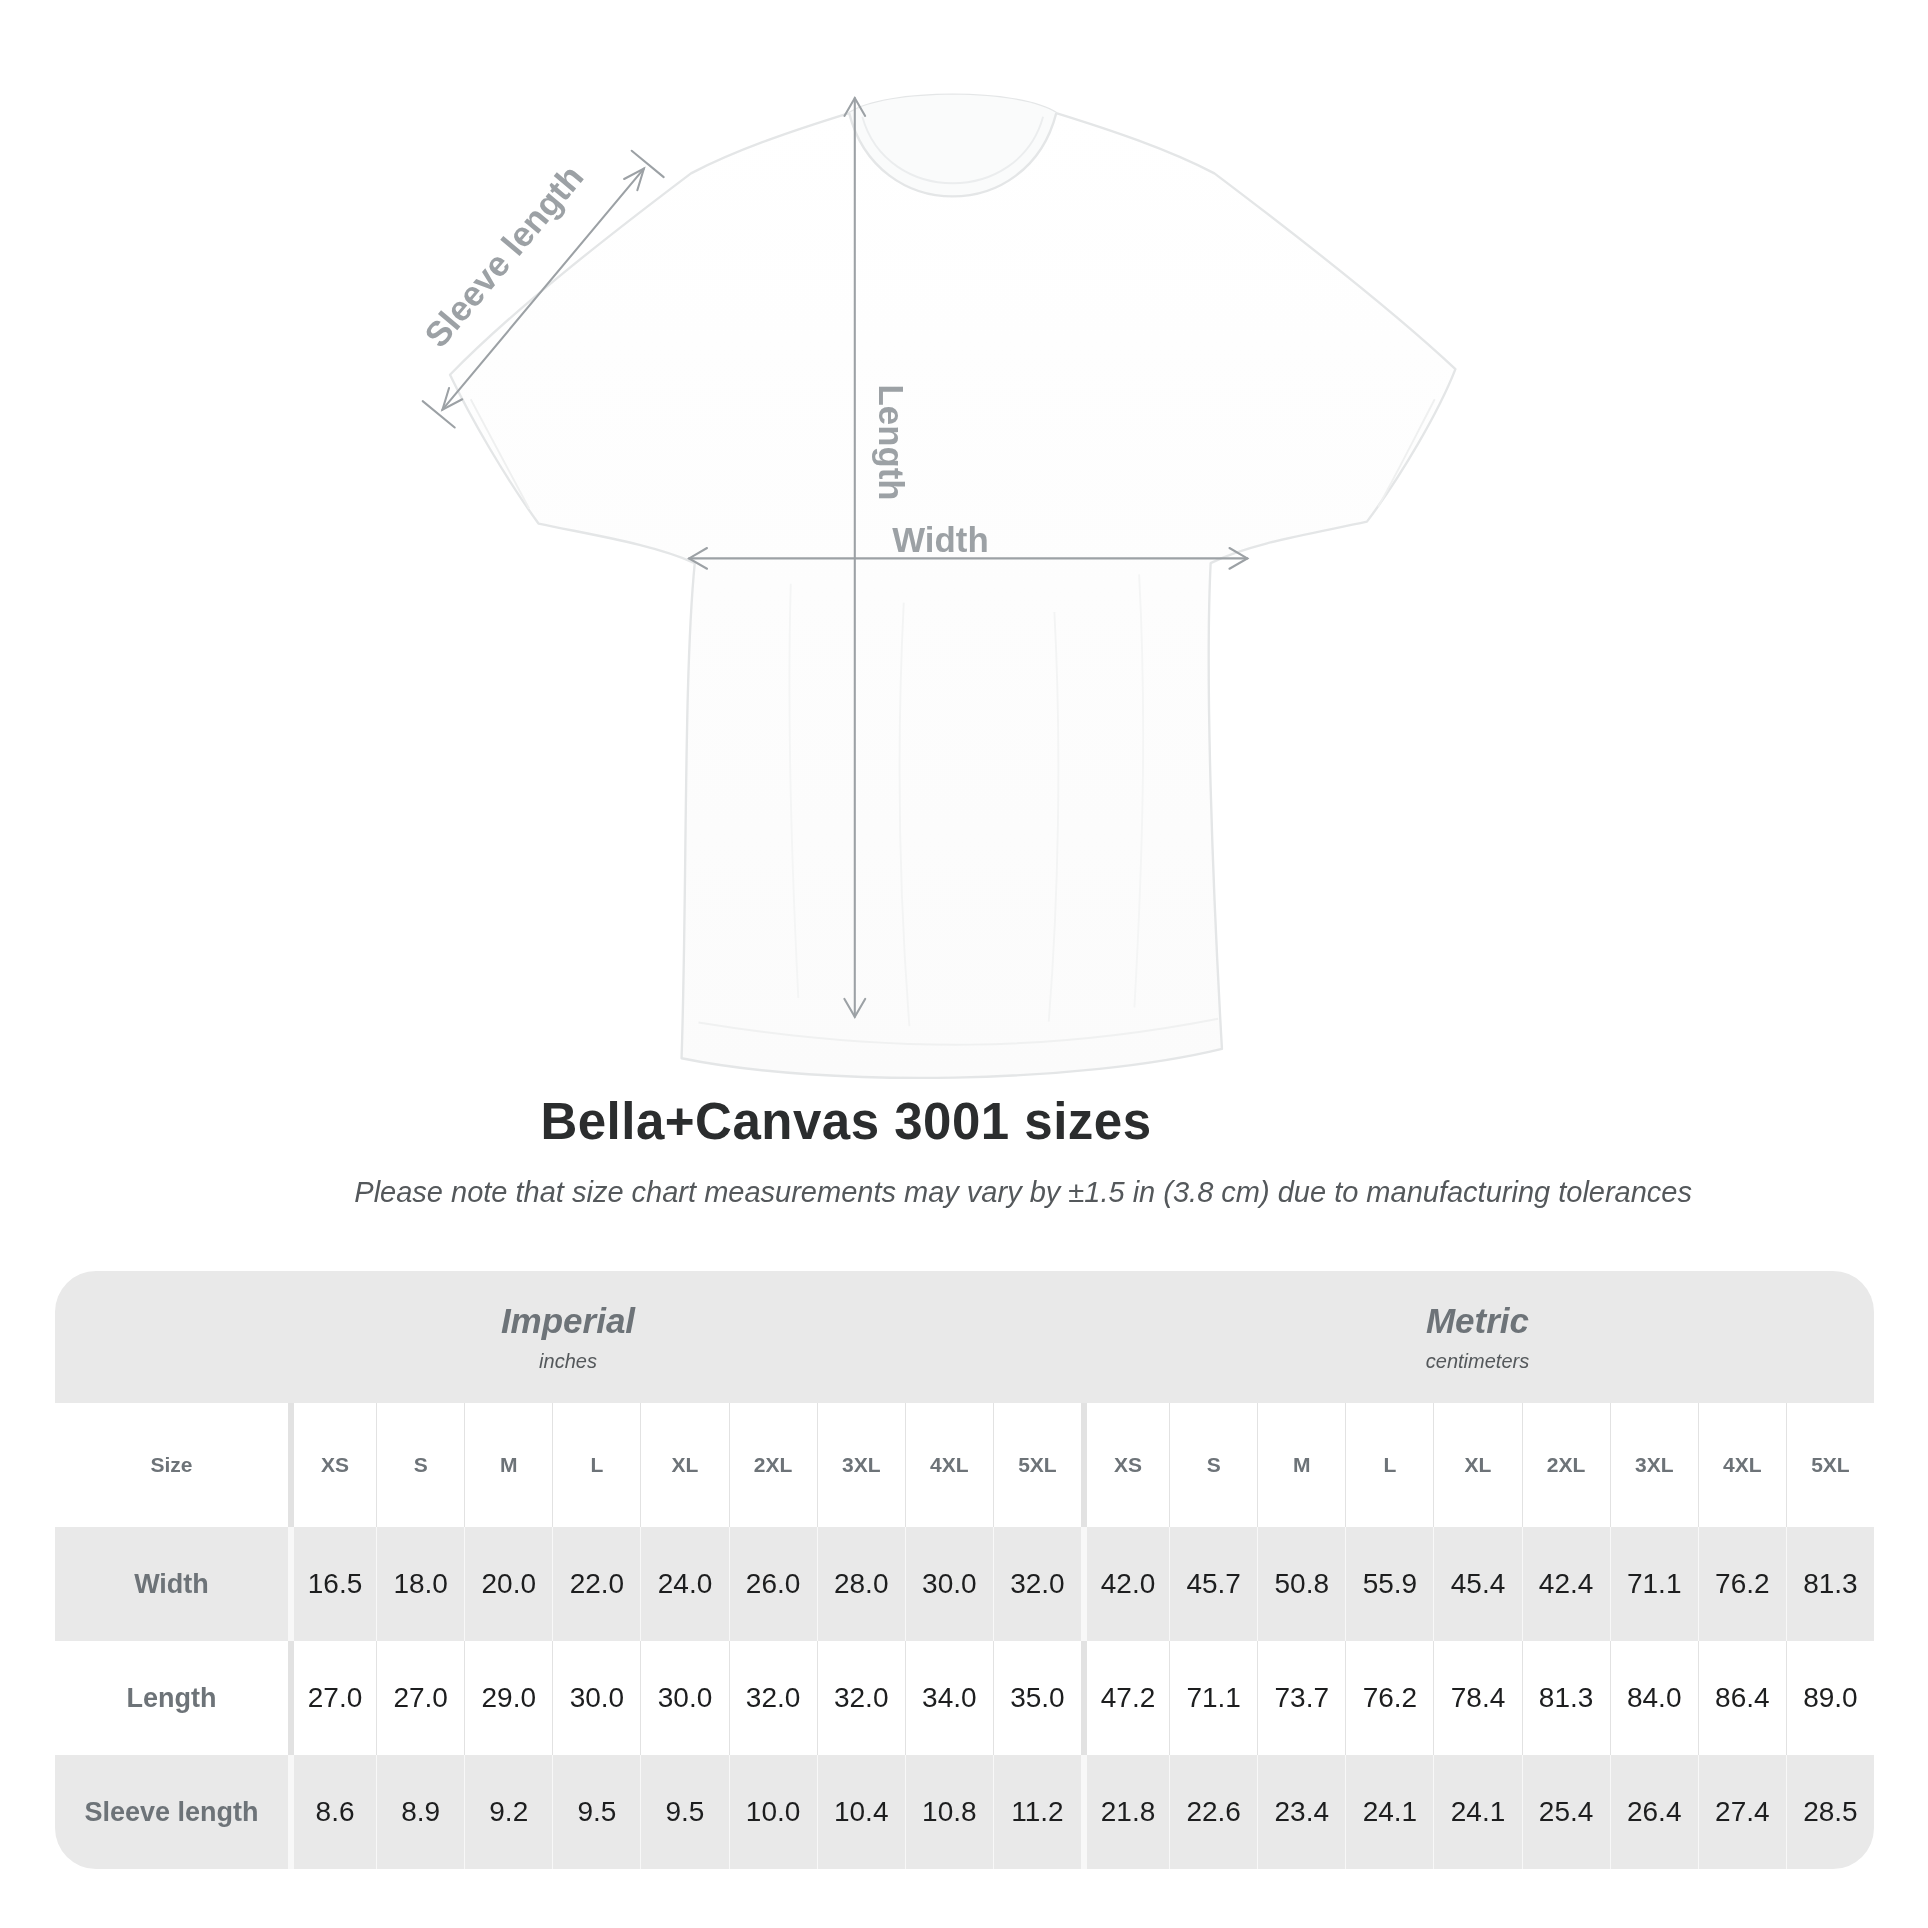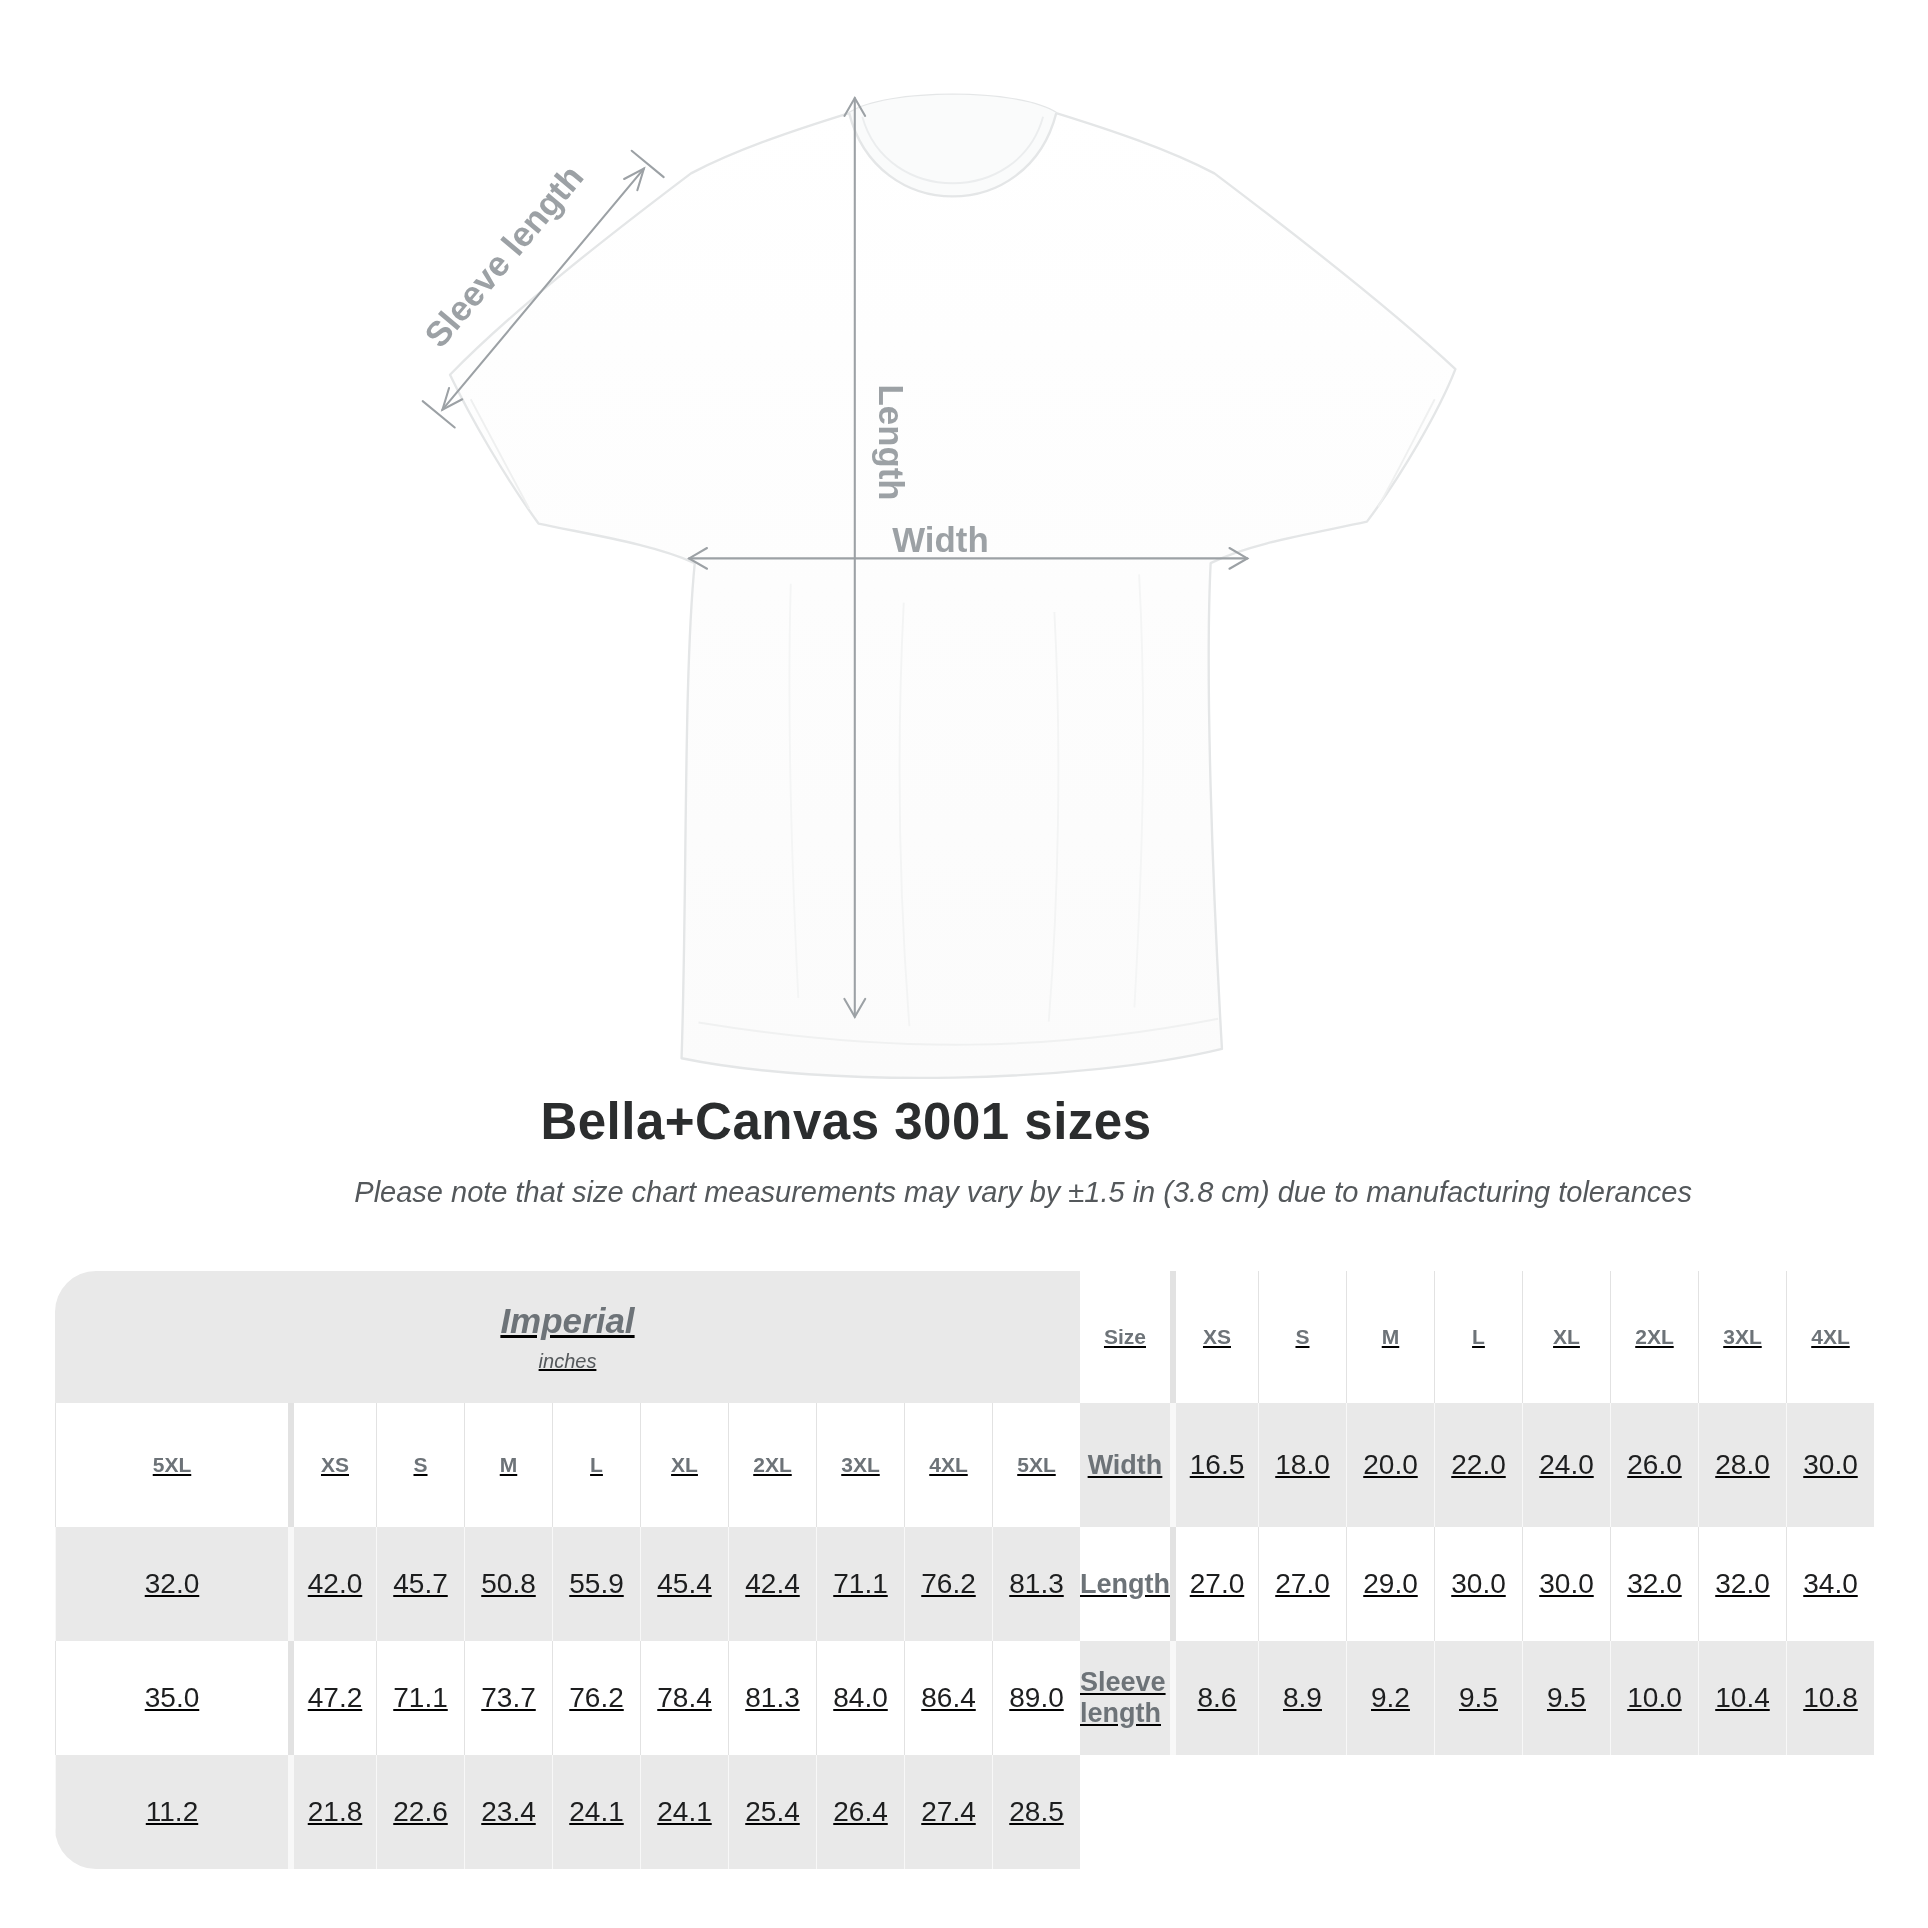--- a/index.html
+++ b/index.html
@@ -15,21 +15,20 @@
   .page-subtitle{margin-top:24.5px;font-size:29px;font-style:italic;color:#54585b;text-align:right;}
   
   .size-table{
     position:absolute;left:55px;top:1271px;width:1819px;height:598px;
     border-radius:41px;overflow:hidden;background:#ffffff;
   }
   .size-grid{
     display:grid;width:100%;height:100%;
     grid-template-columns:233px repeat(18, 1fr);
     grid-template-rows:132px 124px 114px 114px 114px;
-    text-decoration:underline;
   }
   .band{background:#e9e9e9;display:flex;flex-direction:column;align-items:center;justify-content:center;gap:9.4px;}
   .band-imperial{grid-column:1/11;}
   .band-metric{grid-column:11/20;}
   .band-label{font-size:35px;font-weight:bold;font-style:italic;color:#6d7378;}
   .band-unit{font-size:20px;font-style:italic;color:#54585b;}
   .cell{display:flex;align-items:center;justify-content:center;background:#ffffff;}
   .cell.r-gray{background:#e9e9e9;}
   .head{font-size:21px;font-weight:bold;color:#6d7378;}
   .rowlabel{font-size:27px;font-weight:bold;color:#6d7378;}
@@ -109,20 +108,24 @@
 <div class="title-block">
   <div class="page-title">Bella+Canvas 3001 sizes</div>
   <div class="page-subtitle">Please note that size chart measurements may vary by ±1.5 in (3.8 cm) due to manufacturing tolerances</div>
 </div>
 
 <div class="size-table">
   <div class="size-grid">
     <div class="band band-imperial">
       <div class="band-label">Imperial</div>
       <div class="band-unit">inches</div>
+    </div>
+    <div class="band band-metric">
+      <div class="band-label">Metric</div>
+      <div class="band-unit">centimeters</div>
     </div>
 
   <div class="cell head">Size</div>
       <div class="cell head sep sep-wide">XS</div>
       <div class="cell head sep">S</div>
       <div class="cell head sep">M</div>
       <div class="cell head sep">L</div>
       <div class="cell head sep">XL</div>
       <div class="cell head sep">2XL</div>
       <div class="cell head sep">3XL</div>

